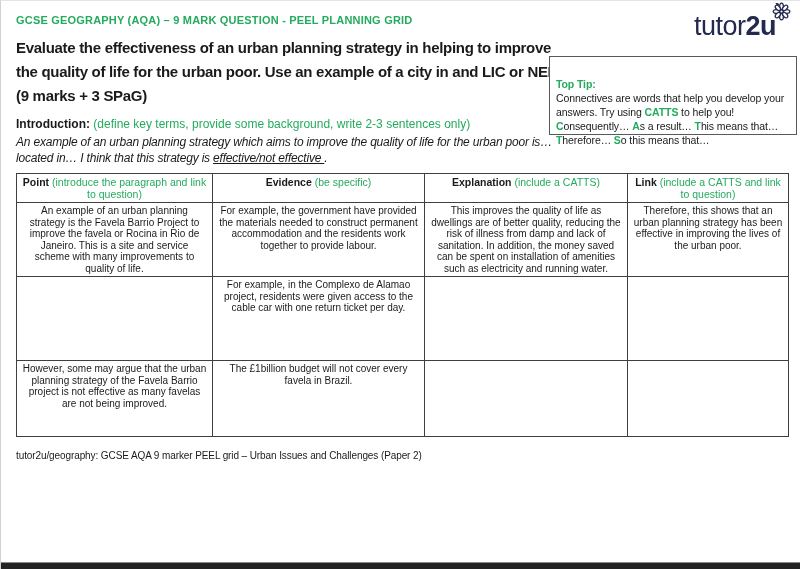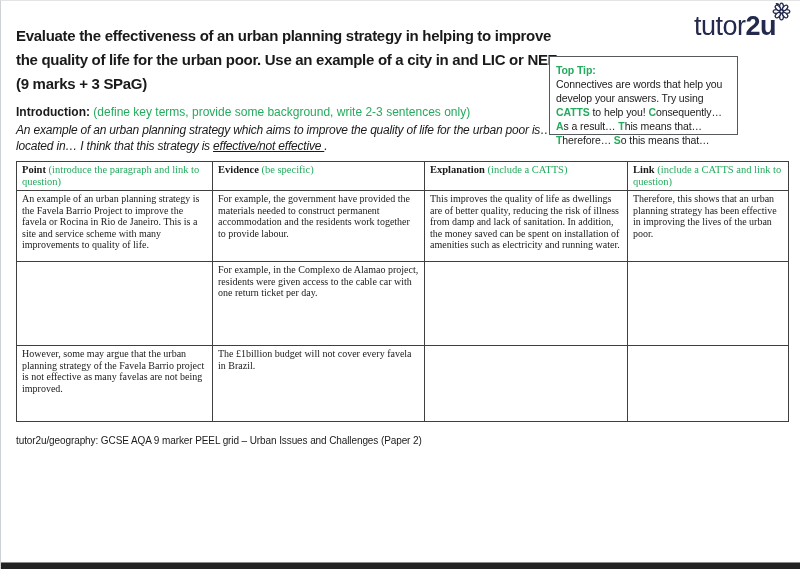--- a/index.html
+++ b/index.html
@@ -31,40 +31,40 @@
 
   
   .doc-title { font-size: 11px; font-weight: bold; color: #24ab5d; letter-spacing: 0.2px; }
   .question {
     margin-top: 10px; width: 545px;
     font-size: 15px; font-weight: bold; line-height: 24px; letter-spacing: -0.3px;
   }
 
   
   .toptip {
-    position: absolute; left: 548px; top: 55px; width: 189px; height: 79px;
+    position: absolute; left: 548px; top: 55px; width: 248px; height: 79px;
     border: 1.5px solid #555a5e; background: #fff;
-    padding: 6px 6px; font-size: 10.5px; line-height: 14px; letter-spacing: -0.1px;
+    padding: 20px 6px; font-size: 10.5px; line-height: 14px; letter-spacing: -0.1px;
   }
   .toptip-heading { color: #24ab5d; font-weight: bold; font-size: 10.5px; }
 
   
   .intro { margin-top: 9px; width: 556px; font-size: 12px; line-height: 15px; }
   .intro-label { font-weight: bold; }
   .intro-starter { font-style: italic; margin-top: 2px; letter-spacing: -0.2px; line-height: 16px; }
   .underline { text-decoration: underline; }
 
   
   table.peel {
     margin-top: 7px; width: 772px; table-layout: fixed;
     border-collapse: collapse; font-size: 10px; line-height: 11.5px;
   }
   table.peel td, table.peel th {
-    border: 1px solid #3f3f3f; vertical-align: top; text-align: left;
-    padding: 2px 5px 2px 5px; font-weight: normal; overflow: hidden; font-family: Liberation Serif, serif;
+    border: 1px solid #3f3f3f; vertical-align: top; text-align: center;
+    padding: 2px 5px 2px 5px; font-weight: normal; overflow: hidden;
   }
   table.peel th { font-size: 10.5px; line-height: 12px; }
   table.peel th .hdr { font-weight: bold; }
   .r-head { height: 29px; }
   .r1 { height: 71px; }
   .r2 { height: 74px; }
   .r3 { height: 84px; }
   .r4 { height: 76px; margin-top: 32px; }
   .r-conc { height: 45px; }
   .conc-cell { font-size: 10.5px; }
@@ -94,20 +94,21 @@
         <ellipse cx="7.4" cy="7.4" rx="2.4" ry="4" transform="rotate(-45 7.4 7.4)"></ellipse>
         <ellipse cx="16.6" cy="16.6" rx="2.4" ry="4" transform="rotate(-45 16.6 16.6)"></ellipse>
         <ellipse cx="16.6" cy="7.4" rx="2.4" ry="4" transform="rotate(45 16.6 7.4)"></ellipse>
         <ellipse cx="7.4" cy="16.6" rx="2.4" ry="4" transform="rotate(45 7.4 16.6)"></ellipse>
       </g>
       <circle cx="12" cy="12" r="2" fill="#ffffff" stroke="#232a4d" stroke-width="1.4"></circle>
       <path d="M4.5 1.5 C 7 0.5, 9 1.5, 9 3.5 C 7 4.5, 5 3.8, 4.5 1.5 Z" fill="#232a4d"></path>
     </svg>
   </div>
 
+  <div class="doc-title">GCSE GEOGRAPHY (AQA) – 9 MARK QUESTION - PEEL PLANNING GRID</div>
 
   <div class="question">Evaluate the effectiveness of an urban planning strategy in helping to improve the quality of life for the urban poor. Use an example of a city in and LIC or NEE (9 marks + 3 SPaG)</div>
 
   <div class="toptip">
     <div class="toptip-heading">Top Tip:</div>
     <div class="toptip-body"><span>Connectives are words that help you develop your answers. Try using </span><span class="green bold">CATTS</span><span> to help you! </span><span class="green bold">C</span><span>onsequently… </span><span class="green bold">A</span><span>s a result… </span><span class="green bold">T</span><span>his means that… </span><span class="green bold">T</span><span>herefore… </span><span class="green bold">S</span><span>o this means that…</span></div>
   </div>
 
   <div class="intro">
     <div><span class="intro-label">Introduction:</span> <span class="green">(define key terms, provide some background, write 2-3 sentences only)</span></div>

